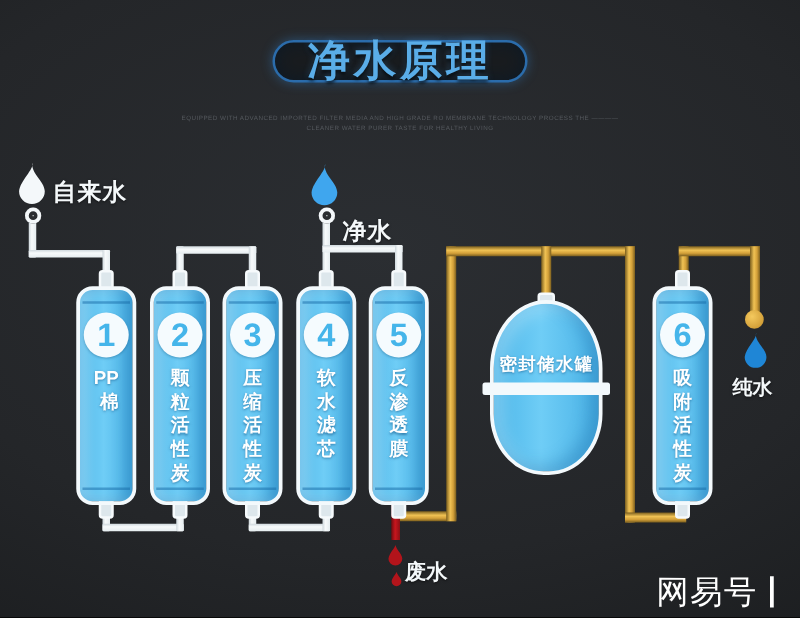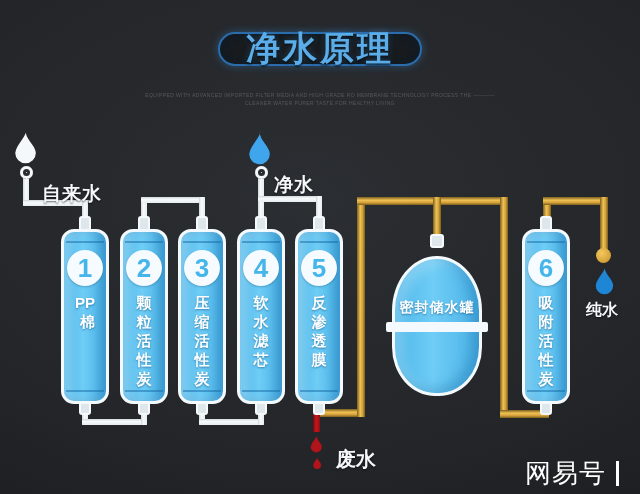--- a/index.html
+++ b/index.html
@@ -47,21 +47,21 @@
     margin-top:18px;width:36px;height:36px;border-radius:50%;background:#f5fbfe;flex:none;
     display:flex;align-items:center;justify-content:center;
     font-size:26px;font-weight:bold;color:#45b5ea;z-index:4;
     box-shadow:0 1px 2px rgba(0,60,100,.3);
   }
   .filter-label{margin-top:7px;display:flex;flex-direction:column;align-items:flex-end;}
   .char-line{font-size:15px;font-weight:bold;color:#ffffff;line-height:19px;text-align:center;
     text-shadow:0 1px 2px rgba(0,60,110,.5);}
   
   .tank{
-    left:392px;top:256px;width:90px;height:140px;z-index:3;
+    left:392px;top:240px;width:90px;height:140px;z-index:3;
     background:linear-gradient(90deg,#4cb6e9,#6fcdf6 45%,#4ab2e6);
     border:3px solid #f3f9fc;box-sizing:border-box;
     border-radius:46px 46px 44px 44px / 56px 56px 50px 50px;
     box-shadow:inset -8px -4px 12px rgba(25,105,165,.35), inset 8px 4px 12px rgba(255,255,255,.25);
   }
   .tank-label{position:absolute;left:0;right:0;top:40px;text-align:center;
     font-size:14px;font-weight:bold;color:#fff;letter-spacing:1px;text-shadow:0 1px 2px rgba(0,60,110,.5);}
   .tank-band{position:absolute;left:-9px;width:102px;top:63px;height:10px;background:#f3f9fc;border-radius:2px;}
   
   .lbl{color:#f4f8fa;font-weight:bold;z-index:4;text-shadow:0 1px 2px rgba(0,0,0,.6);}
@@ -81,21 +81,21 @@
     <span class="banner-text">净水原理</span>
   </div>
   <div class="abs fineprint" style="top:92px;">EQUIPPED WITH ADVANCED IMPORTED FILTER MEDIA AND HIGH GRADE RO MEMBRANE TECHNOLOGY PROCESS THE ————</div>
   <div class="abs fineprint" style="top:100px;">CLEANER WATER PURER TASTE FOR HEALTHY LIVING</div>
 
   <div class="abs drop" style="left:12px;top:128px;width:26px;height:39px;">
     <svg width="26" height="39" viewBox="0 0 24 34">
         <path d="M13 1 C 14 6, 4 14, 3 22 a9.5 9.5 0 0 0 19 0 C 22 15, 11 8, 13 1 Z" fill="#f4f8fa"></path>
       </svg>
   </div>
-  <span class="abs lbl" style="left:42px;top:141px;font-size:19px;letter-spacing:1px;margin-top:40px;">自来水</span>
+  <span class="abs lbl" style="left:42px;top:141px;font-size:19px;letter-spacing:1px;">自来水</span>
   <div class="abs junction" style="left:20px;top:166px;"></div>
   <div class="abs white-v" style="left:23px;top:176px;height:30px;"></div>
   <div class="abs white-h" style="left:23px;top:200px;width:65px;"></div>
   <div class="abs white-v" style="left:82px;top:200px;height:22px;"></div>
 
   <div class="abs drop" style="left:246px;top:128px;width:26px;height:41px;">
     <svg width="26" height="41" viewBox="0 0 24 34">
         <path d="M13 1 C 14 6, 4 14, 3 22 a9.5 9.5 0 0 0 19 0 C 22 15, 11 8, 13 1 Z" fill="#3fa6ee"></path>
       </svg>
   </div>
@@ -132,21 +132,21 @@
   <div class="abs drop" style="left:309px;top:434px;width:14px;height:20px;">
     <svg width="14" height="20" viewBox="0 0 24 34">
         <path d="M13 1 C 14 6, 4 14, 3 22 a9.5 9.5 0 0 0 19 0 C 22 15, 11 8, 13 1 Z" fill="#b2141b"></path>
       </svg>
   </div>
   <div class="abs drop" style="left:312px;top:456px;width:10px;height:14px;">
     <svg width="10" height="14" viewBox="0 0 24 34">
         <path d="M13 1 C 14 6, 4 14, 3 22 a9.5 9.5 0 0 0 19 0 C 22 15, 11 8, 13 1 Z" fill="#b2141b"></path>
       </svg>
   </div>
-  <span class="abs lbl" style="left:336px;top:446px;font-size:20px;">废水</span>
+  <span class="abs lbl" style="left:324px;top:446px;font-size:17px;">废水</span>
 
   <div class="abs drop" style="left:593px;top:264px;width:22px;height:34px;">
     <svg width="22" height="34" viewBox="0 0 24 34">
         <path d="M13 1 C 14 6, 4 14, 3 22 a9.5 9.5 0 0 0 19 0 C 22 15, 11 8, 13 1 Z" fill="#1f86d6"></path>
       </svg>
   </div>
   <span class="abs lbl" style="left:586px;top:300px;font-size:16px;">纯水</span>
 
   <div class="abs stub" style="left:79px;top:216px;width:12px;height:16px;"></div>
   <div class="abs stub" style="left:138px;top:216px;width:12px;height:16px;"></div>

